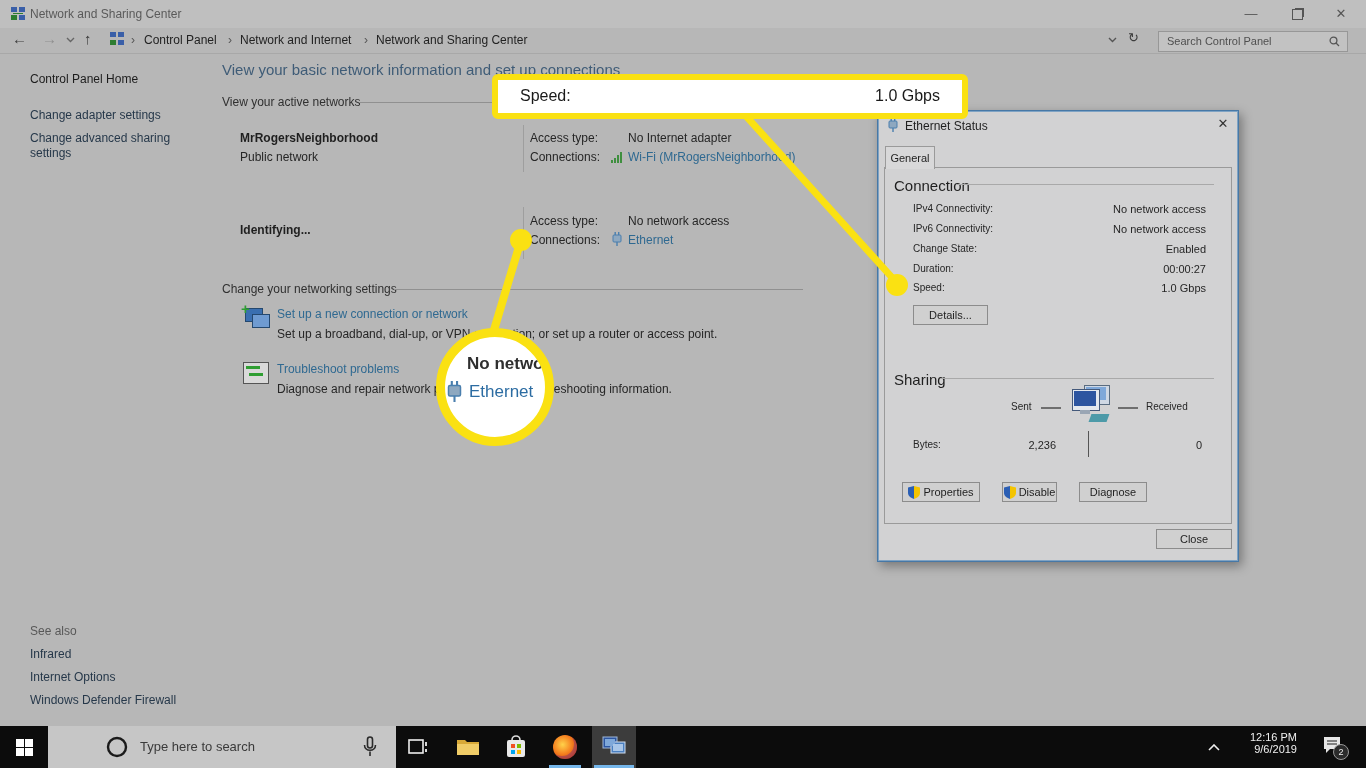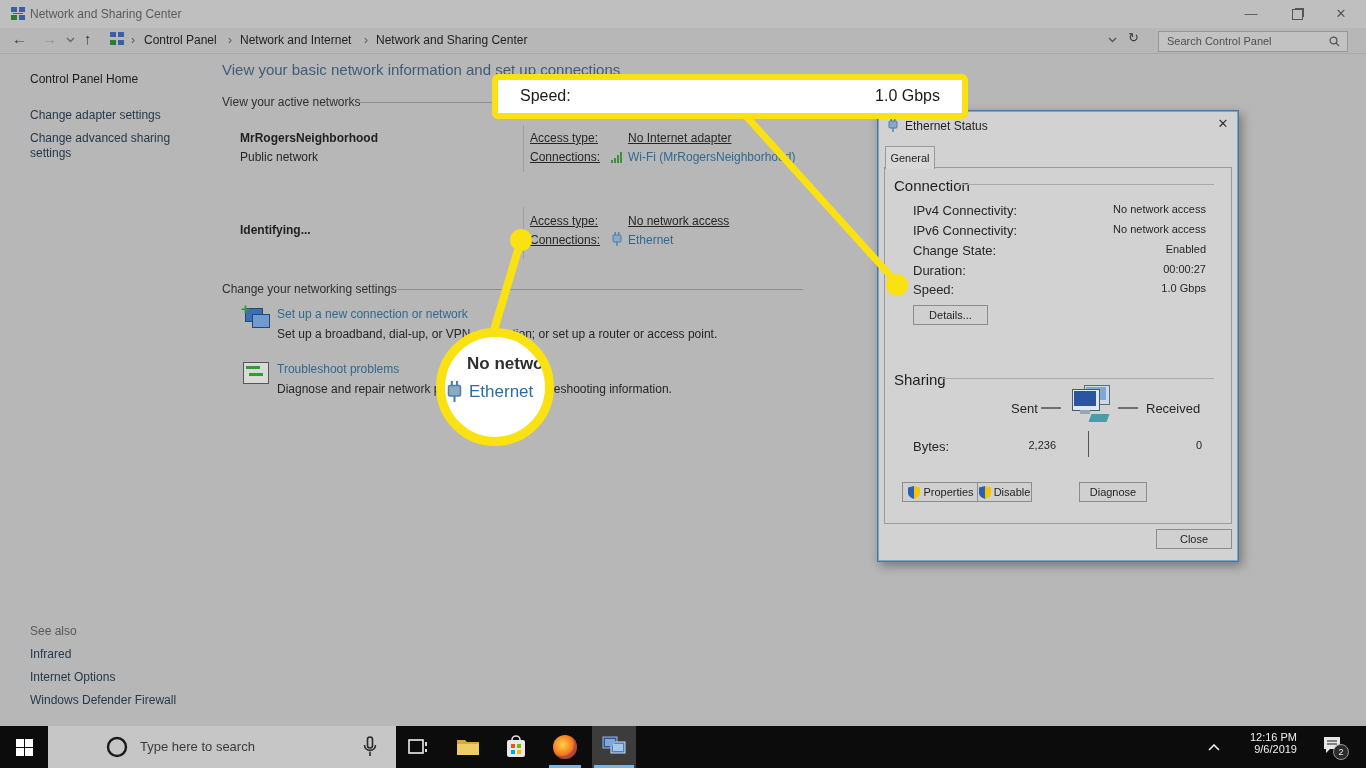--- a/index.html
+++ b/index.html
@@ -20,34 +20,34 @@
   .side-link{font-size:12px;color:#26384a;cursor:pointer;}
   .side-head{font-size:12px;color:#1c1c1c;}
   .side-dim{font-size:12px;color:#585858;}
   
   #main-heading{left:222px;top:61px;font-size:15px;color:#3f5c77;}
   .sec-head{font-size:12px;color:#303030;}
   .hline{height:1px;background:#909090;}
   .vline{width:1px;background:#9e9e9e;}
   .net-name{font-size:12px;font-weight:bold;color:#1f1f1f;}
   .net-sub{font-size:12px;color:#262626;}
-  .lbl{font-size:12px;color:#262626;text-decoration:underline;}
+  .lbl{font-size:12px;color:#262626;}
   .link{font-size:12px;color:#2f6991;cursor:pointer;}
   .desc{font-size:12px;color:#262626;}
   
   #dialog{left:877px;top:110px;width:360px;height:450px;background:#d2d2d3;
     border:1px solid #4778a6;box-shadow:0 0 0 1px #7fa3c4 inset,3px 4px 10px rgba(0,0,0,.35);}
   #dialog .dtitle{left:27px;top:8px;font-size:12px;color:#1f1f1f;}
   #dlg-close{left:334px;top:5px;width:22px;height:18px;text-align:center;font-size:13px;color:#333;}
   #tab-panel{left:6px;top:56px;width:346px;height:355px;border:1px solid #9a9a9a;}
   #tab-general{left:7px;top:35px;width:48px;height:22px;background:#d8d8d9;border:1px solid #9a9a9a;
     border-bottom:none;font-size:11px;color:#1f1f1f;text-align:center;line-height:22px;z-index:2;}
   .grp-lbl{font-size:15px;color:#1f1f1f;}
   .grp-line{height:1px;background:#a9a9a9;}
-  .stat-lbl{font-size:13px;color:#262626;}
+  .stat-lbl{font-size:10px;color:#262626;}
   .stat-val{font-size:11px;color:#262626;text-align:right;}
   .btn{background:#d0d0d0;border:1px solid #8c8c8c;font-size:11px;color:#1f1f1f;text-align:center;
     display:flex;align-items:center;justify-content:center;gap:3px;box-sizing:border-box;cursor:pointer;}
   .dash{height:2px;background:#6f6f6f;top:296px;}
   
   #speed-callout{left:492px;top:74px;width:464px;height:33px;background:#fff;
     border:6px solid #fae112;border-radius:6px;z-index:56;}
   #speed-callout .cl{position:absolute;left:22px;top:7px;font-size:16px;color:#1a1a1a;}
   #speed-callout .cv{position:absolute;right:22px;top:7px;font-size:16px;color:#1a1a1a;}
   #zoom-circle{left:436px;top:328px;width:100px;height:100px;background:#fff;border:9px solid #fae112;
@@ -223,21 +223,21 @@
   <div class="abs" style="left:210px;top:320px;width:1px;height:26px;background:#555"></div>
   <span class="abs stat-val" style="left:260px;top:328px;width:64px">0</span>
 
   <div class="abs btn" style="left:24px;top:371px;width:78px;height:20px">
     <svg width="12" height="13" viewBox="0 0 12 13">
         <path d="M6 0 L12 1.5 V7 C12 10 9 12 6 13 V0 Z" fill="#f4c400"></path>
         <path d="M6 0 L0 1.5 V7 C0 10 3 12 6 13 V0 Z" fill="#2b5fb4"></path>
       </svg>
     <span>Properties</span>
   </div>
-  <div class="abs btn" style="left:99px;top:371px;width:55px;height:20px">
+  <div class="abs btn" style="left:124px;top:371px;width:55px;height:20px">
     <svg width="12" height="13" viewBox="0 0 12 13">
         <path d="M6 0 L12 1.5 V7 C12 10 9 12 6 13 V0 Z" fill="#f4c400"></path>
         <path d="M6 0 L0 1.5 V7 C0 10 3 12 6 13 V0 Z" fill="#2b5fb4"></path>
       </svg>
     <span>Disable</span>
   </div>
   <div class="abs btn" style="left:201px;top:371px;width:68px;height:20px">
     <span>Diagnose</span>
   </div>
 

